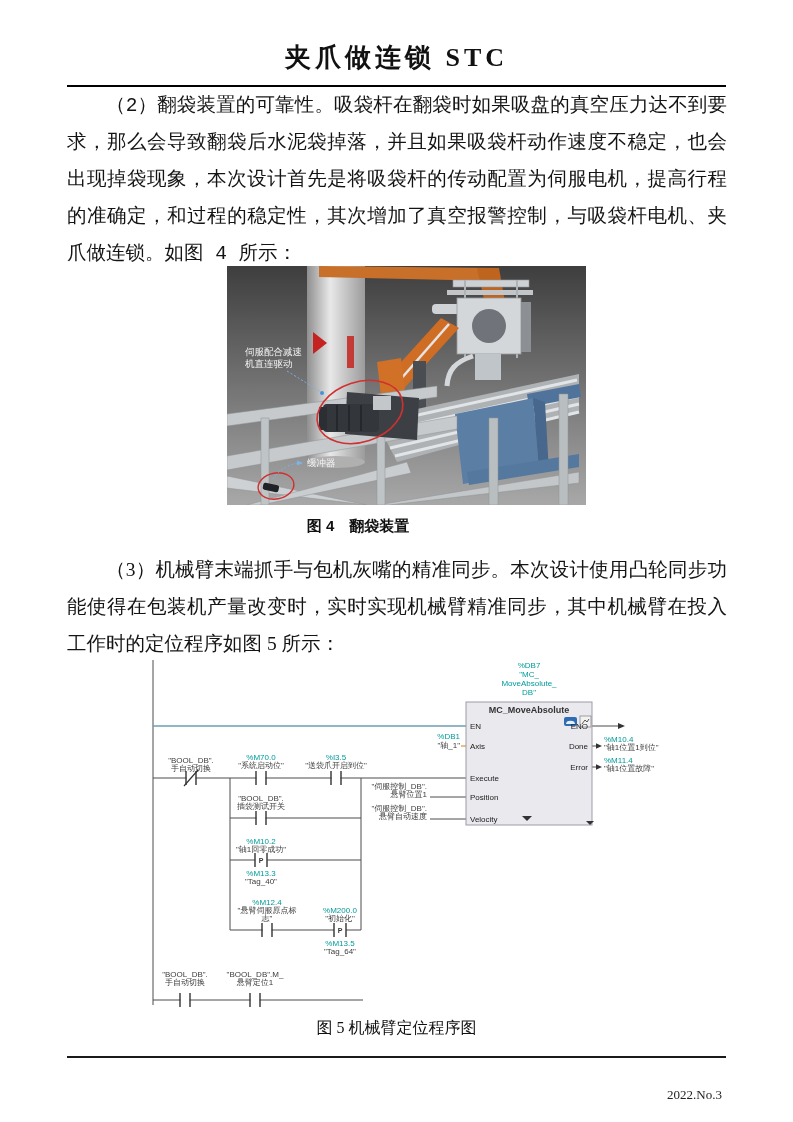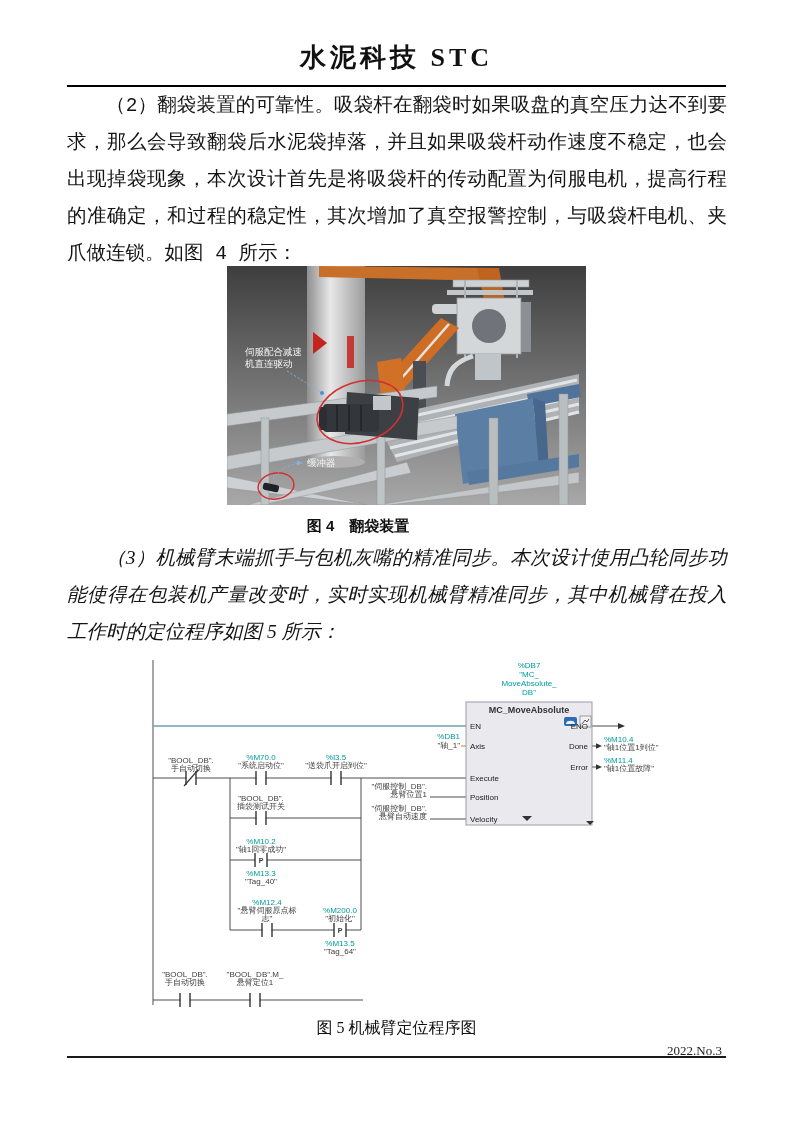--- a/index.html
+++ b/index.html
@@ -5,43 +5,43 @@
   html,body{margin:0;padding:0;background:#9a9a9a;}
   .page{position:relative;width:793px;height:1122px;background:#ffffff;margin:0 auto;
         font-family:"Liberation Serif","DejaVu Serif",serif;overflow:hidden;}
   .abs{position:absolute;}
   .journal-title{left:0;top:40px;width:793px;text-align:center;font-size:26px;font-weight:bold;
         letter-spacing:4px;color:#111;font-family:"Liberation Serif","DejaVu Serif",serif;}
   .header-rule{left:67px;top:85px;width:659px;height:2px;background:#000;}
   .para{left:67px;width:660px;font-size:19.5px;line-height:37px;color:#141414;
         text-align:justify;text-indent:2em;}
   .para2{top:88px;font-family:Liberation Mono, monospace;}
-  .para3{top:539px;font-style:italic;}
+  .para3{top:551px;}
   .fig-caption4{left:0;top:517px;width:716px;text-align:center;font-size:15px;font-weight:bold;
         color:#111;font-family:"Liberation Sans","DejaVu Sans",sans-serif;}
   .fig-caption5{left:0;top:1018px;width:793px;text-align:center;font-size:16px;color:#111;}
   .figure4{left:227px;top:266px;width:359px;height:239px;}
   .figure5{left:85px;top:655px;width:650px;height:360px;}
   .footer-rule{left:67px;top:1056px;width:659px;height:2px;background:#1a1a1a;}
   .page-number{left:0;top:1060px;width:793px;text-align:center;font-size:12px;color:#222;
         font-family:"Liberation Sans","DejaVu Sans",sans-serif;}
-  .issue{top:1043px;right:71px;font-size:13px;color:#222;}
+  .issue{top:1087px;right:71px;font-size:13px;color:#222;}
   svg text{font-family:"Liberation Sans","DejaVu Sans",sans-serif;}
   .lad-addr{fill:#009a9a;font-size:8px;}
   .lad-tag{fill:#3c3c3c;font-size:8px;}
   .lad-pin{fill:#222;font-size:8px;}
   .blk-title{fill:#333;font-size:9px;font-weight:bold;}
   .photo-label{fill:#f4f4f4;font-size:9.5px;}
 </style>
 </head>
 <body>
 
 <div class="page">
 
-  <div class="abs journal-title">水泥科技 STC</div>
+  <div class="abs journal-title">夹爪做连锁 STC</div>
   <div class="abs header-rule"></div>
 
   <div class="abs para para2">（2）翻袋装置的可靠性。吸袋杆在翻袋时如果吸盘的真空压力达不到要求，那么会导致翻袋后水泥袋掉落，并且如果吸袋杆动作速度不稳定，也会出现掉袋现象，本次设计首先是将吸袋杆的传动配置为伺服电机，提高行程的准确定，和过程的稳定性，其次增加了真空报警控制，与吸袋杆电机、夹爪做连锁。如图 4 所示：</div>
 
   <svg class="abs figure4" viewBox="0 0 359 239">
     <defs>
       <linearGradient id="bgGrad" x1="0" y1="0" x2="0" y2="1">
         <stop offset="0" stop-color="#3e3e3e"></stop>
           <stop offset="1" stop-color="#a8a8a8"></stop>
       </linearGradient>

